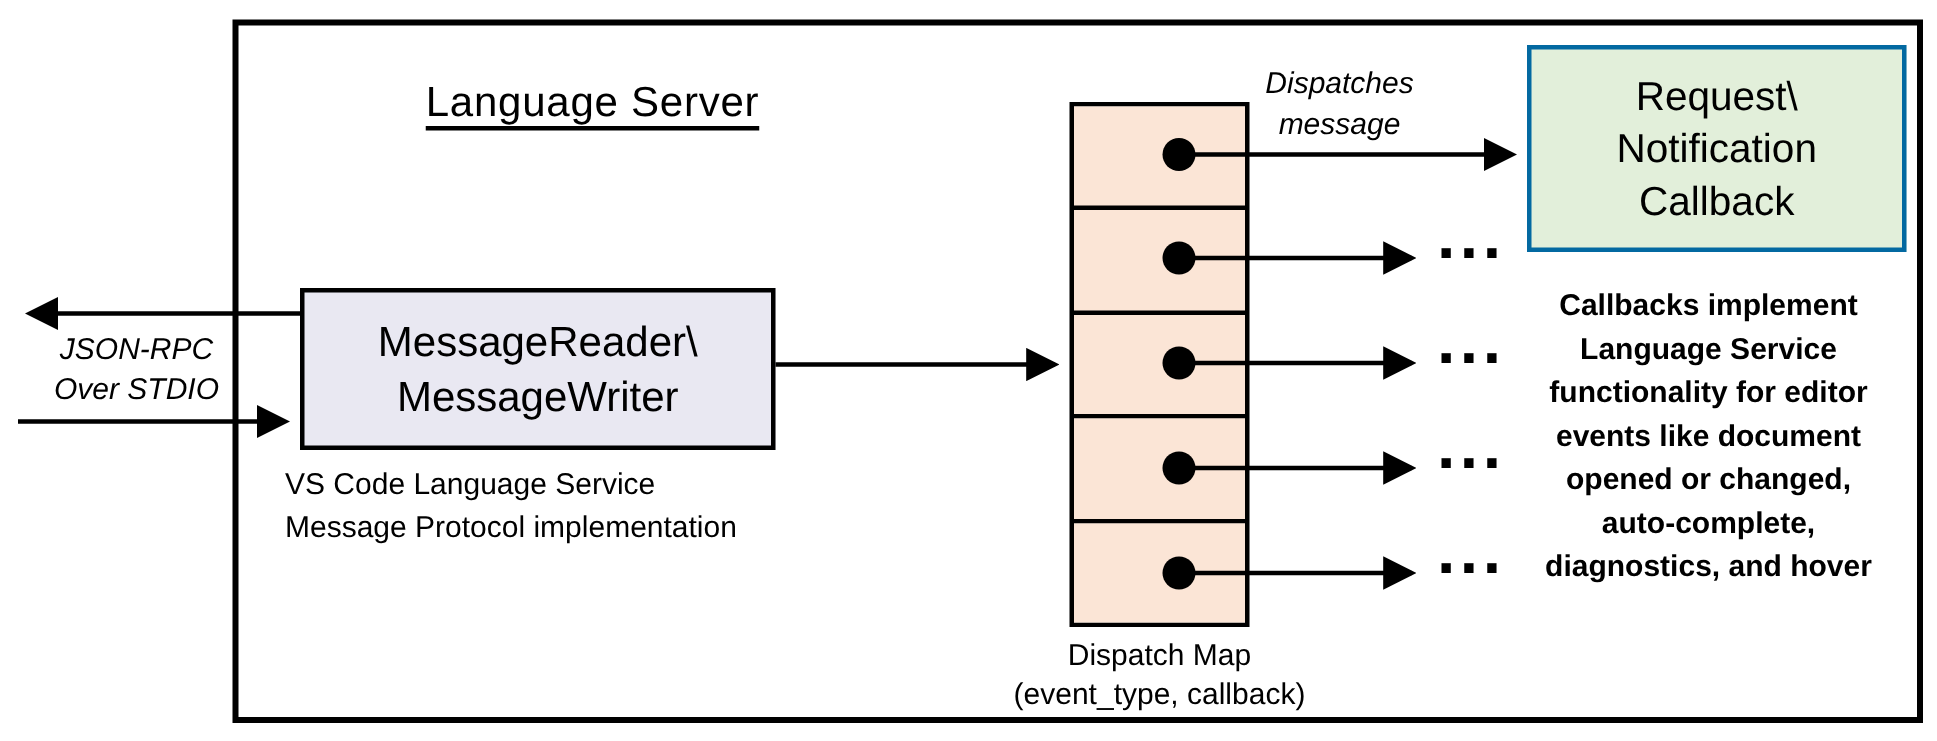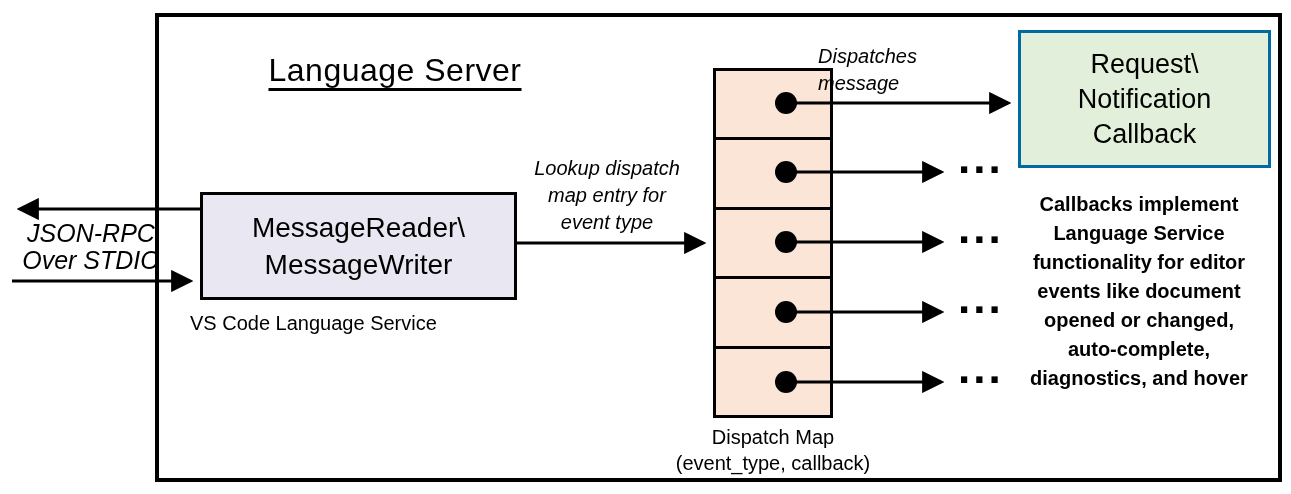--- a/index.html
+++ b/index.html
@@ -20,21 +20,21 @@
   .outer-box {
     left: 155px; top: 13px;
     width: 1127px; height: 469px;
     border: 4px solid #000000;
     background: transparent;
   }
 
   .diagram-title {
     left: 210px; top: 52px; width: 370px;
     text-align: center;
-    font-size: 32px;
+    font-size: 28px;
     letter-spacing: 0.5px;
     text-decoration: underline;
     text-decoration-thickness: 3px;
     text-underline-offset: 7px;
     color: #000000;
   }
 
   .msg-box {
     left: 200px; top: 192px;
     width: 317px; height: 108px;
@@ -50,34 +50,35 @@
     left: 190px; top: 309px; width: 365px;
     text-align: left;
     font-size: 20px; line-height: 29px;
     color: #000000;
   }
 
   .io-label {
     left: 18px; top: 220px; width: 146px;
     text-align: center;
     font-style: italic;
-    font-size: 25px; line-height: 27px;
+    font-size: 20px; line-height: 27px;
     color: #000000;
   }
 
   .lookup-label {
     left: 518px; top: 155px; width: 178px;
     text-align: center;
     font-style: italic;
     font-size: 20px; line-height: 27px;
     color: #000000;
   }
 
   .dispatches-label {
     left: 818px; top: 43px; width: 150px;
+    text-align: center;
     font-style: italic;
     font-size: 20px; line-height: 27px;
     color: #000000;
   }
 
   .dispatch-map {
     left: 713px; top: 68px;
     width: 120px; height: 350px;
     border: 3px solid #000000;
     display: flex; flex-direction: column;
@@ -147,27 +148,23 @@
     <div>JSON-RPC</div>
     <div>Over STDIO</div>
   </div>
 
   <div class="abs msg-box" style="background: rgb(233, 232, 242);">
     <div>MessageReader\</div>
     <div>MessageWriter</div>
   </div>
   <div class="abs msg-caption">
     <div>VS Code Language Service</div>
-  </div>
-
-  <div class="abs lookup-label">
-    <div>Lookup dispatch</div>
-    <div>map entry for</div>
-    <div>event type</div>
-  </div>
+    <div>Message Protocol implementation</div>
+  </div>
+
 
   <div class="abs dispatch-map">
     <div class="dispatch-cell" style="background: rgb(251, 229, 214);"></div>
     <div class="dispatch-cell" style="background: rgb(251, 229, 214);"></div>
     <div class="dispatch-cell" style="background: rgb(251, 229, 214);"></div>
     <div class="dispatch-cell" style="background: rgb(251, 229, 214);"></div>
     <div class="dispatch-cell" style="background: rgb(251, 229, 214);"></div>
   </div>
   <div class="abs dispatch-caption">
     <div>Dispatch Map</div>

